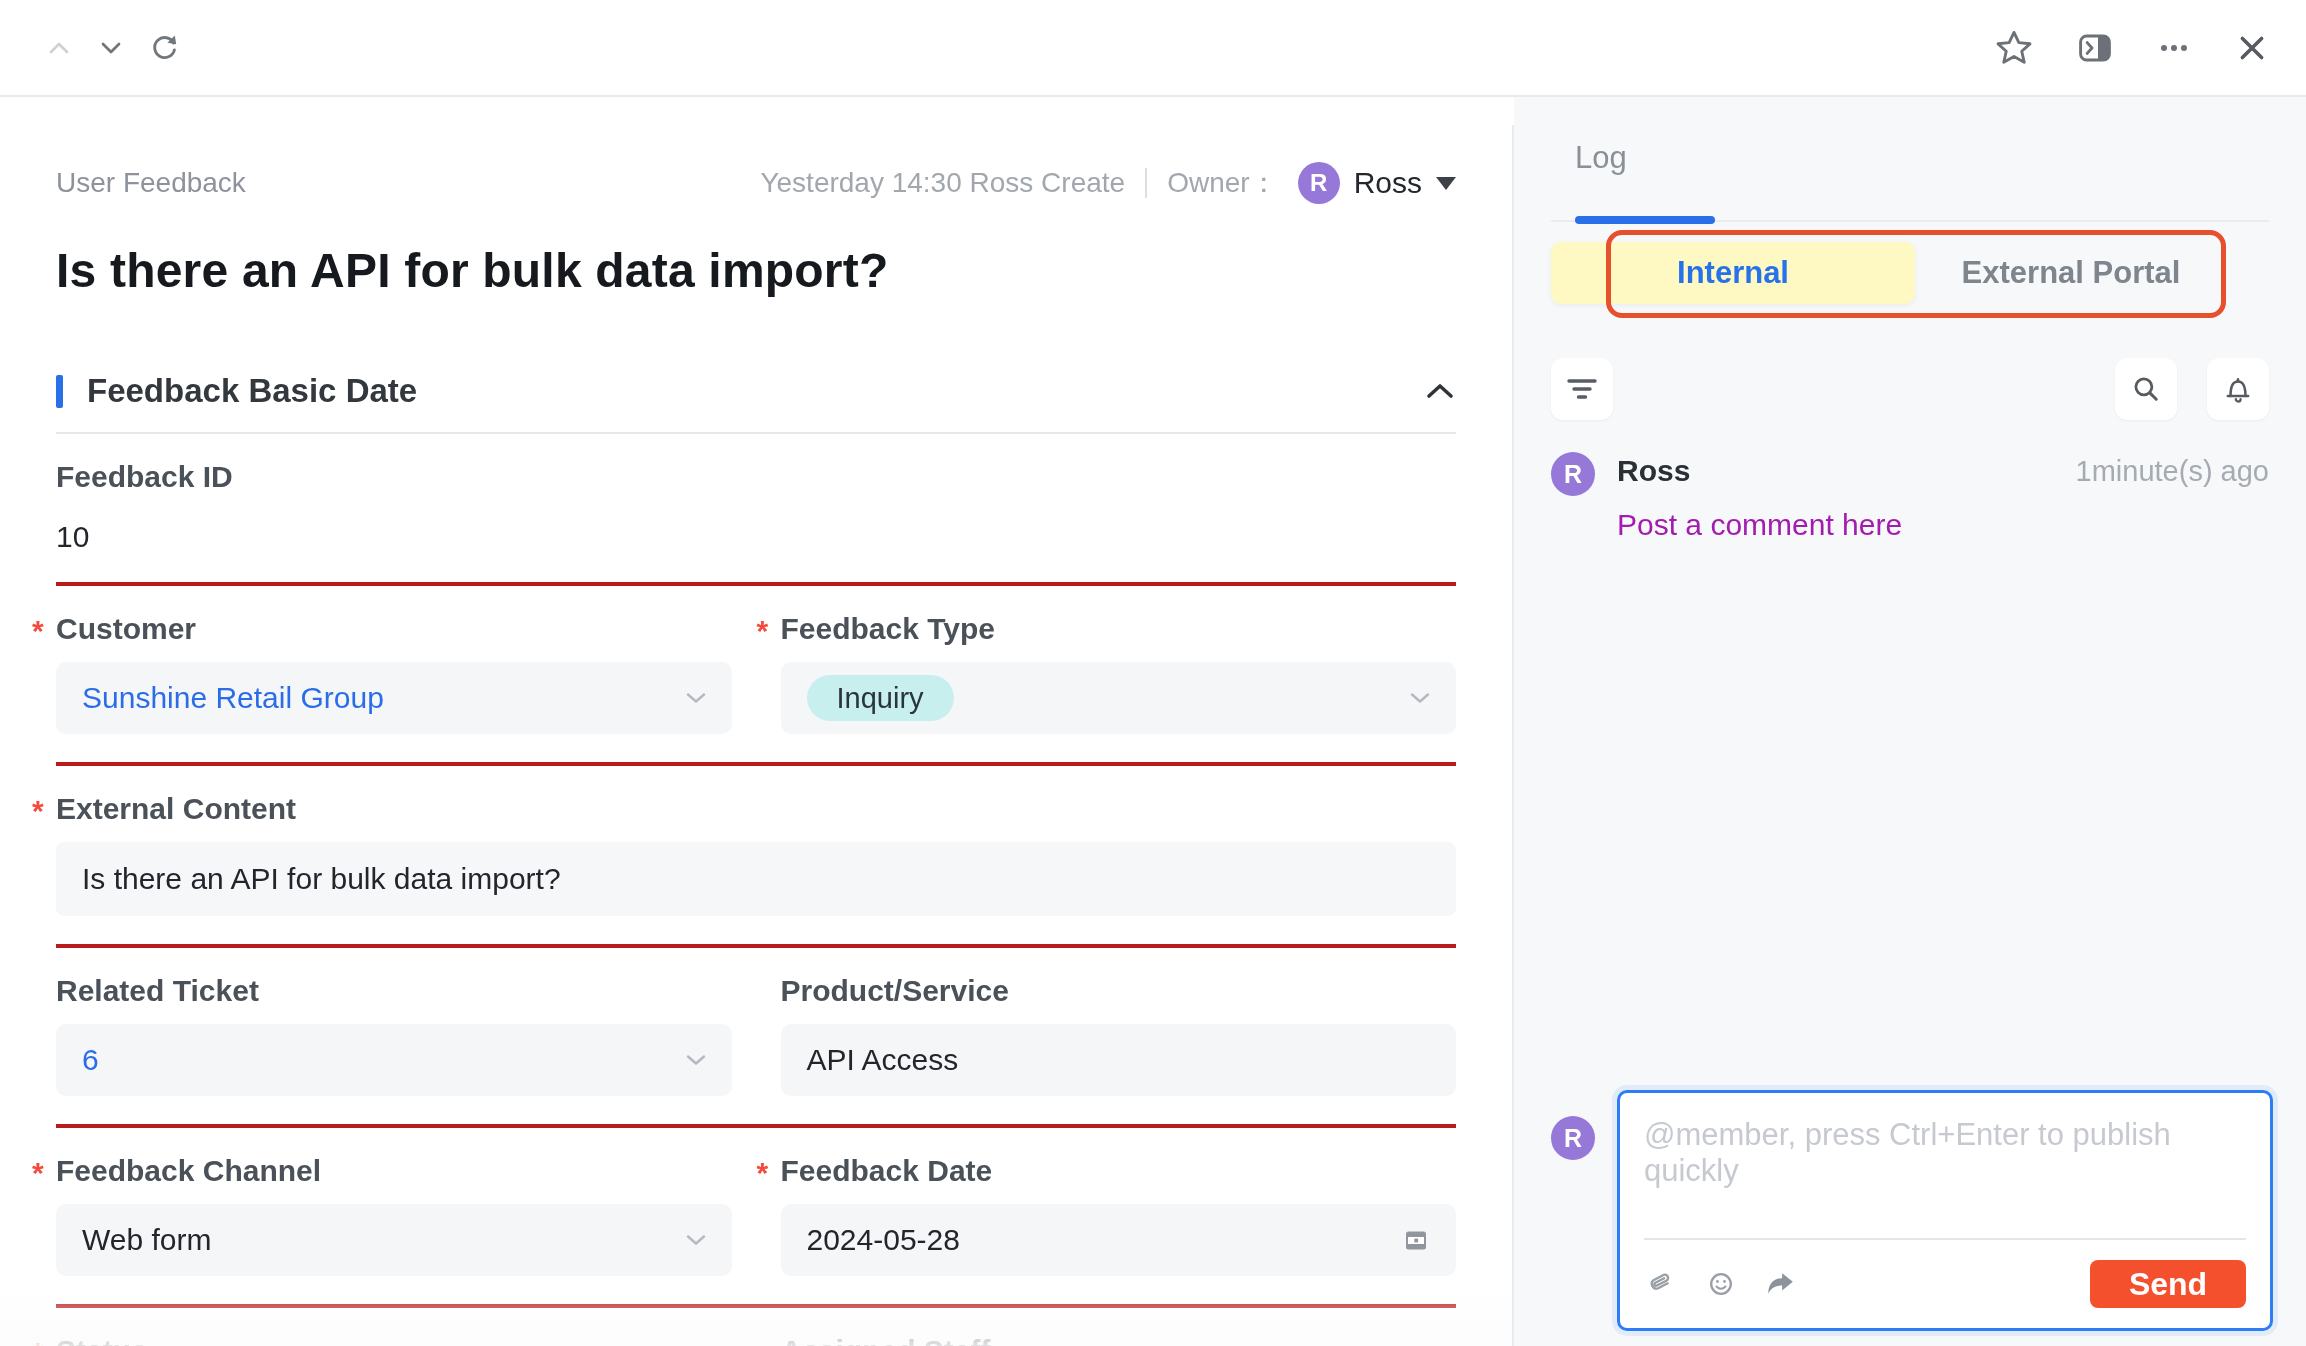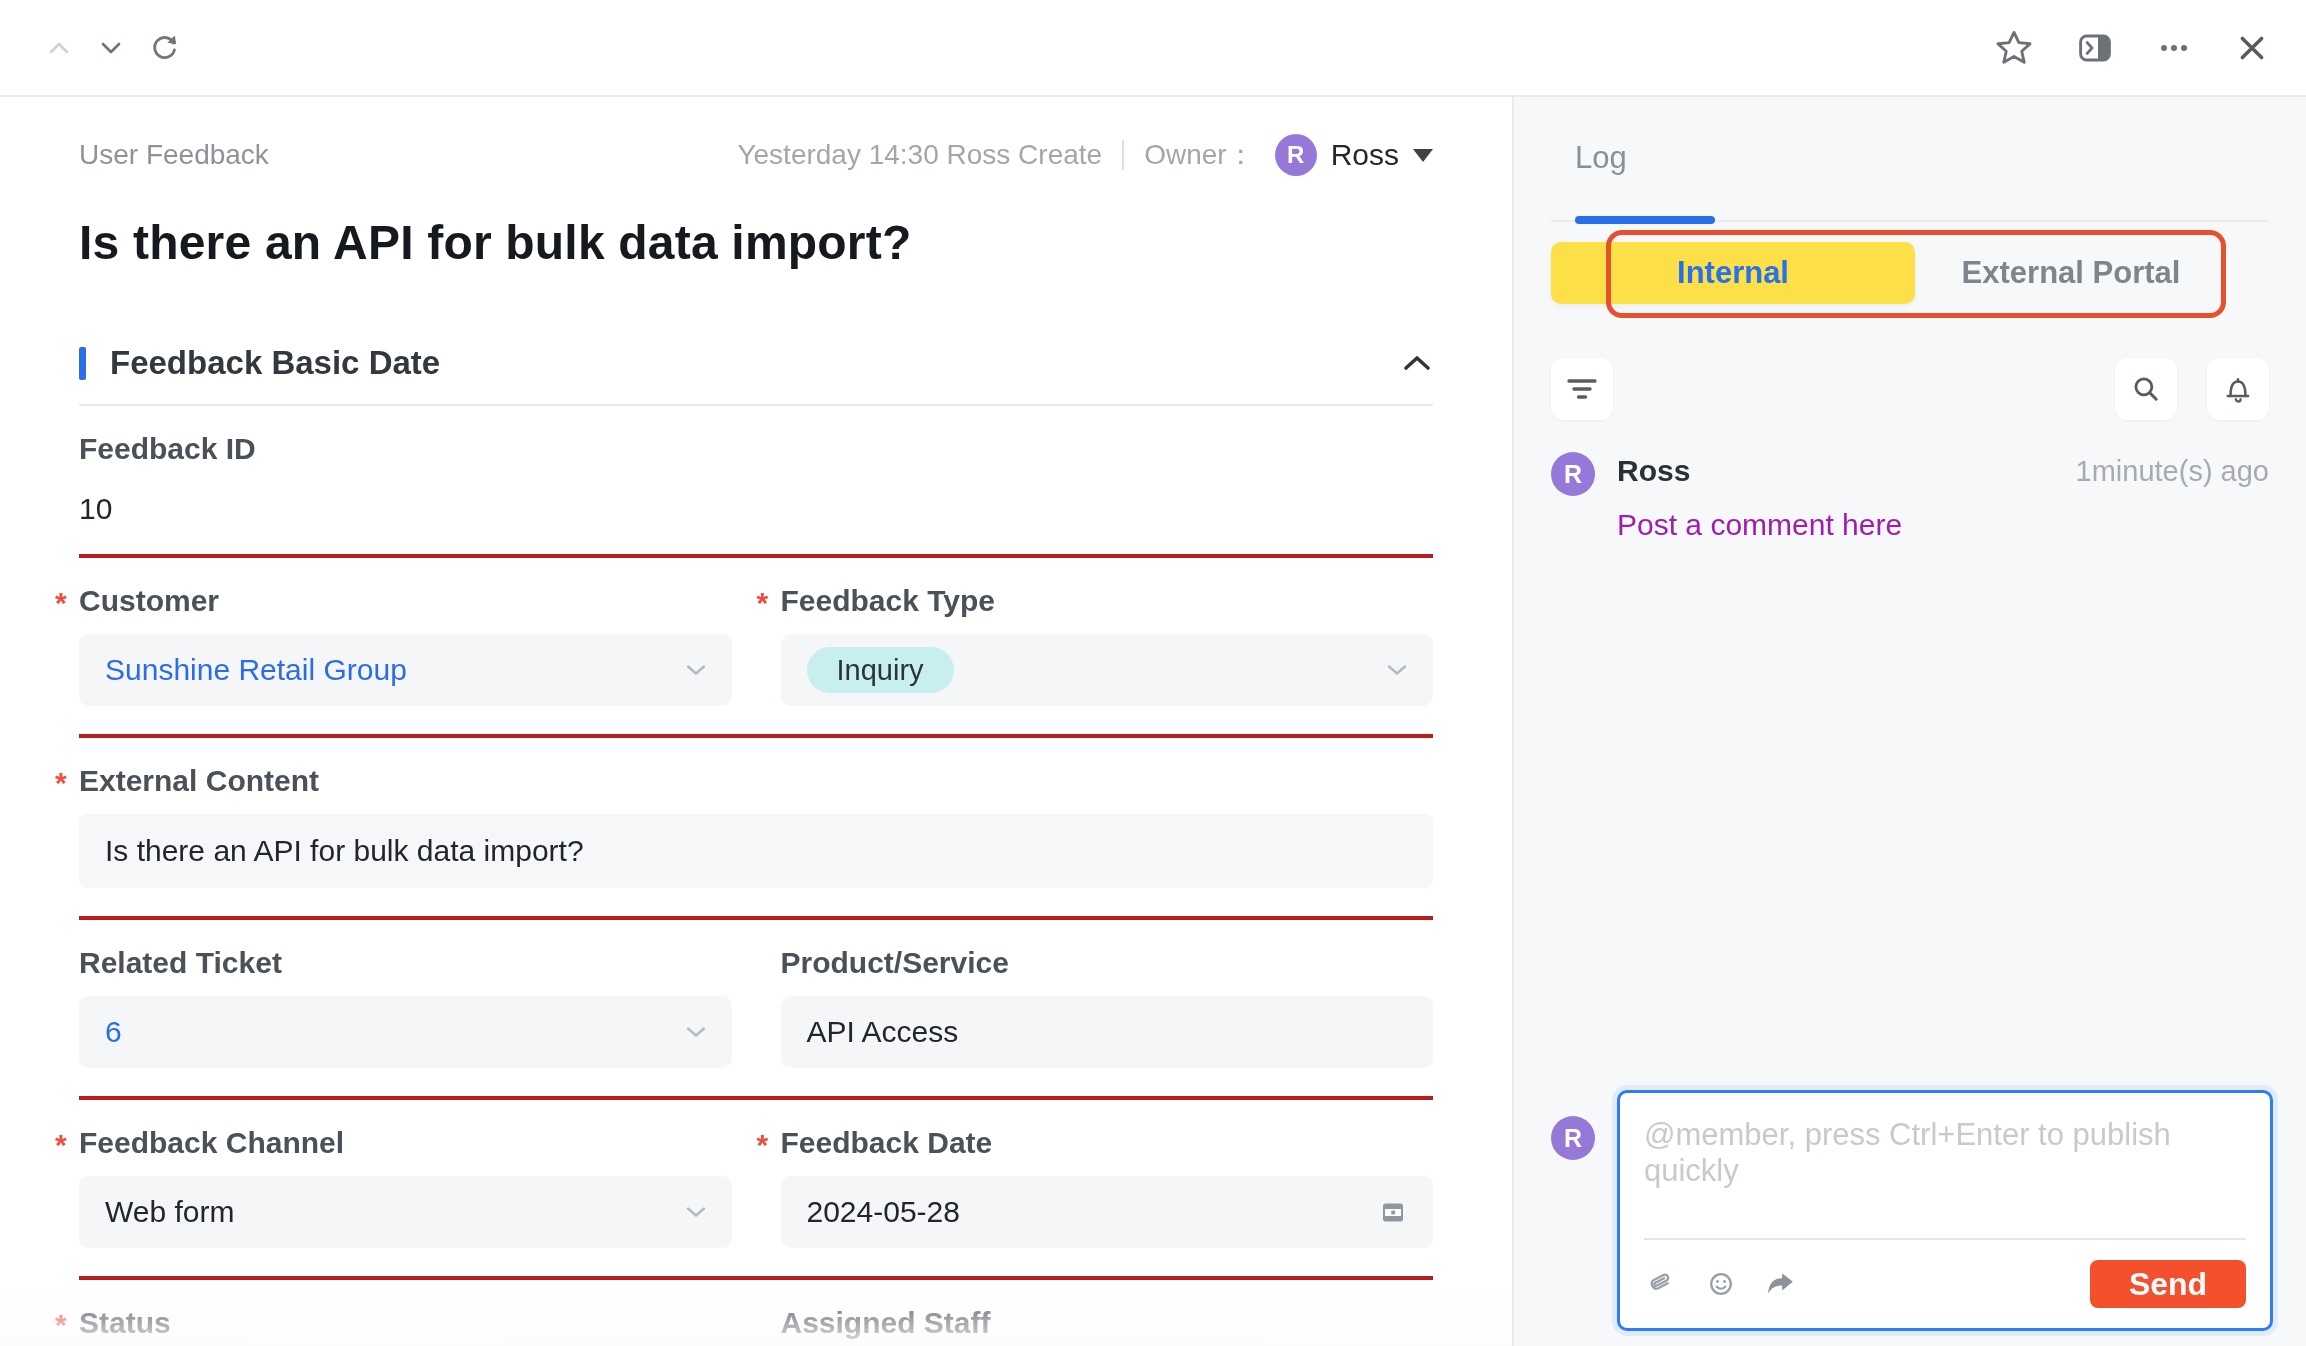--- a/index.html
+++ b/index.html
@@ -10,21 +10,21 @@
   
   .topbar { height: 97px; flex: 0 0 97px; border-bottom: 2px solid #e8eaec;
             display: flex; align-items: center; padding: 0 36px 0 44px; background:#fff; }
   .nav-group { display: flex; align-items: center; gap: 22px; }
   .right-group { margin-left: auto; display: flex; align-items: center; gap: 42px; }
   .tb-btn { display: flex; align-items: center; justify-content: center; cursor: pointer; }
 
   
   .main { flex: 1; display: flex; min-height: 0; }
   .left { width: 1514px; flex: 0 0 1514px; border-right: 2px solid #e8eaec;
-          padding: 0 79px; position: relative; overflow: hidden; background:#fff; }
+          padding: 0 56px; position: relative; overflow: hidden; background:#fff;margin-top:28px; }
   .left::after { content:""; position:absolute; left:0; right:0; bottom:0; height:60px;
                  background: linear-gradient(rgba(255,255,255,0), rgba(252,252,252,.85)); pointer-events:none; }
   .right { flex: 1; background: #f7f8fa; position: relative; padding: 0 37px; overflow: hidden; }
 
   
   .head-row { margin-top: 36px; display: flex; align-items: center; height: 44px; }
   .breadcrumb { font-size: 28px; color: #8e939b; }
   .meta { margin-left: auto; display: flex; align-items: center; gap: 20px; }
   .meta-text { font-size: 28px; color: #a2a7ae; }
   .vbar { width: 2px; height: 30px; background: #dcdee1; }
@@ -73,21 +73,21 @@
   
   .tabs { position: relative; padding: 43px 0 0 24px; height: 125px;
           border-bottom: 2px solid #e9ebee; display: flex; gap: 82px; }
   .tab { font-size: 31px; cursor: pointer; }
   .tab.active { color: #2970e8; font-weight: bold; }
   .tab.inactive { color: #8a9097; }
   .tab-underline { position: absolute; left: 24px; bottom: -4px; width: 140px; height: 8px;
                    background: #2970e8; border-radius: 4px; }
 
   .seg-area { position: relative; height: 100px; margin-top: 8px; }
-  .seg-white { position: absolute; left: 0; top: 12px; width: 364px; height: 62px; background: #fde047;
+  .seg-white { position: absolute; left: 0; top: 12px; width: 364px; height: 62px; background: #fef9c3;
                border-radius: 10px; display: flex; align-items: center; justify-content: center;
                font-size: 31px; font-weight: bold; color: #2772ea; box-shadow: 0 2px 6px rgba(0,0,0,.05); cursor: pointer; }
   .seg-ext { position: absolute; left: 364px; top: 12px; width: 312px; height: 62px; display: flex;
              align-items: center; justify-content: center; font-size: 31px; font-weight: bold; color: #7f858d; cursor: pointer; }
   .annot { position: absolute; left: 55px; top: 0; width: 620px; height: 88px;
            border: 5px solid #e7502c; border-radius: 16px; pointer-events: none; }
 
   .panel-actions { display: flex; margin-top: 28px; align-items: center; }
   .icon-btn { width: 62px; height: 62px; background: #fff; border-radius: 12px; display: flex;
               align-items: center; justify-content: center; box-shadow: 0 1px 3px rgba(0,0,0,.05); cursor: pointer; }

